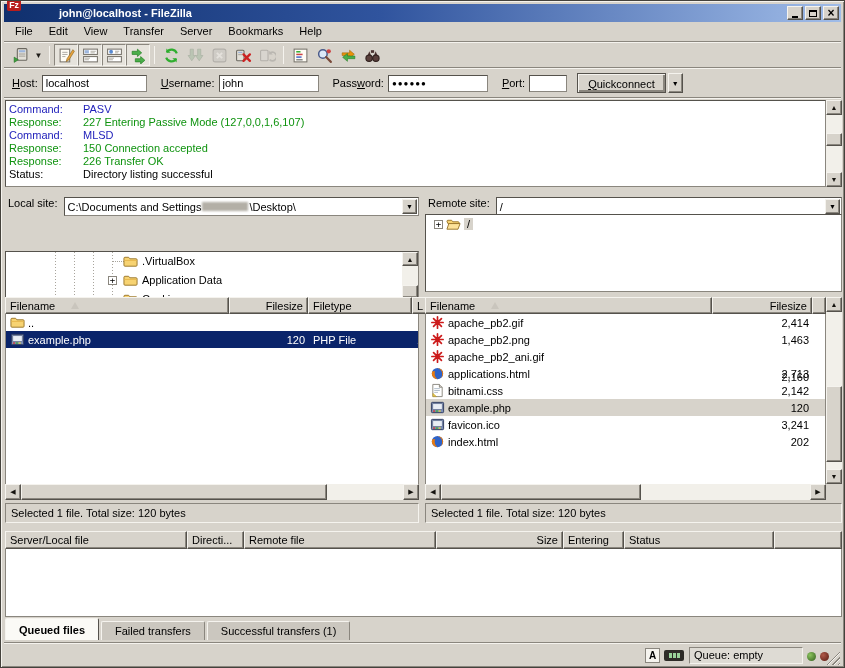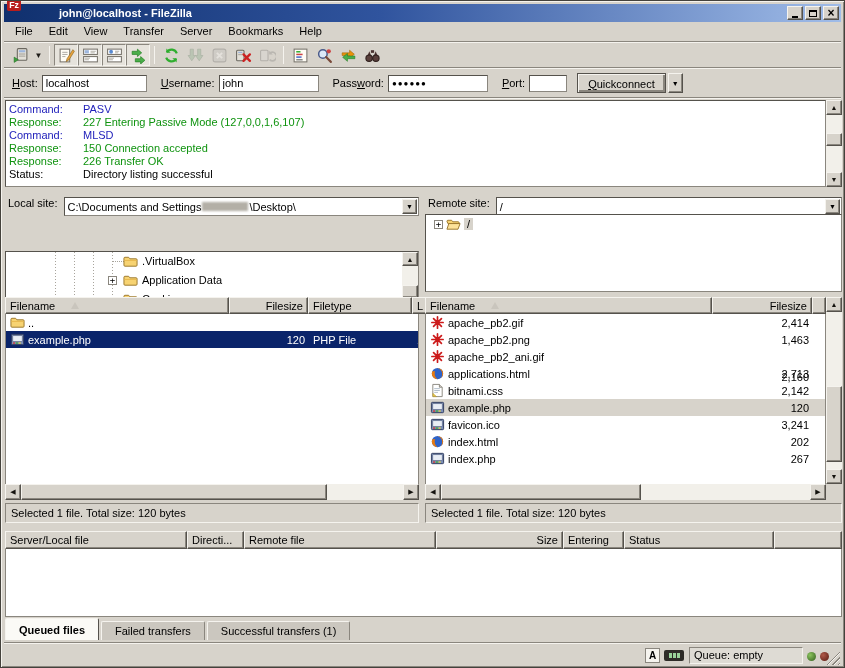--- a/index.html
+++ b/index.html
@@ -538,32 +538,20 @@
       <div class="lrow">
         <span class="cell" style="width: 287px;"><span class="ficon">
             <svg viewBox="0 0 16 16">
               <circle cx="8" cy="8" r="6" fill="#2e63c8"></circle>
               <path d="M8 2a6 6 0 0 1 6 6c0 2-1 4-2.5 5A7 7 0 0 0 13 8c0-2.6-2-5-5-6z" fill="#e87a10"></path>
               <path d="M2.5 5.5A6 6 0 0 0 8 14c-2-1.5-3-3.5-3-6 0-1 .2-1.8.5-2.5z" fill="#e87a10"></path>
             </svg>
           </span>index.html</span>
         <span class="cell r" style="width: 100px;">202</span>
       </div>
-      <div class="lrow">
-        <span class="cell" style="width: 287px;"><span class="ficon">
-            <svg viewBox="0 0 16 16">
-              <rect x="1.5" y="2.5" width="13" height="11" rx="1" fill="#7c8fb8" stroke="#2d3a5c"></rect>
-              <rect x="3" y="4" width="10" height="6" fill="#e8edf5" stroke="#55617f" stroke-width=".6"></rect>
-              <rect x="3.2" y="11" width="2.2" height="1.6" fill="#cc4444"></rect>
-              <rect x="6.2" y="11" width="2.2" height="1.6" fill="#44aa44"></rect>
-              <rect x="9.2" y="11" width="2.2" height="1.6" fill="#ddcc44"></rect>
-            </svg>
-          </span>index.php</span>
-        <span class="cell r" style="width: 100px;">267</span>
-      </div>
     </div>
 
   <div class="vscroll" style="left:825px;top:296px;height:187px;">
     <div class="sbtn raised" style="top:0;">▲</div>
     <div class="sthumb raised" style="top:89px;height:76px;"></div>
     <div class="sbtn raised" style="bottom:0;">▼</div>
   </div>
 
   <div class="hscroll" style="left:4px;top:483px;width:414px;">
     <div class="sbtn raised" style="left:0;">◀</div>

